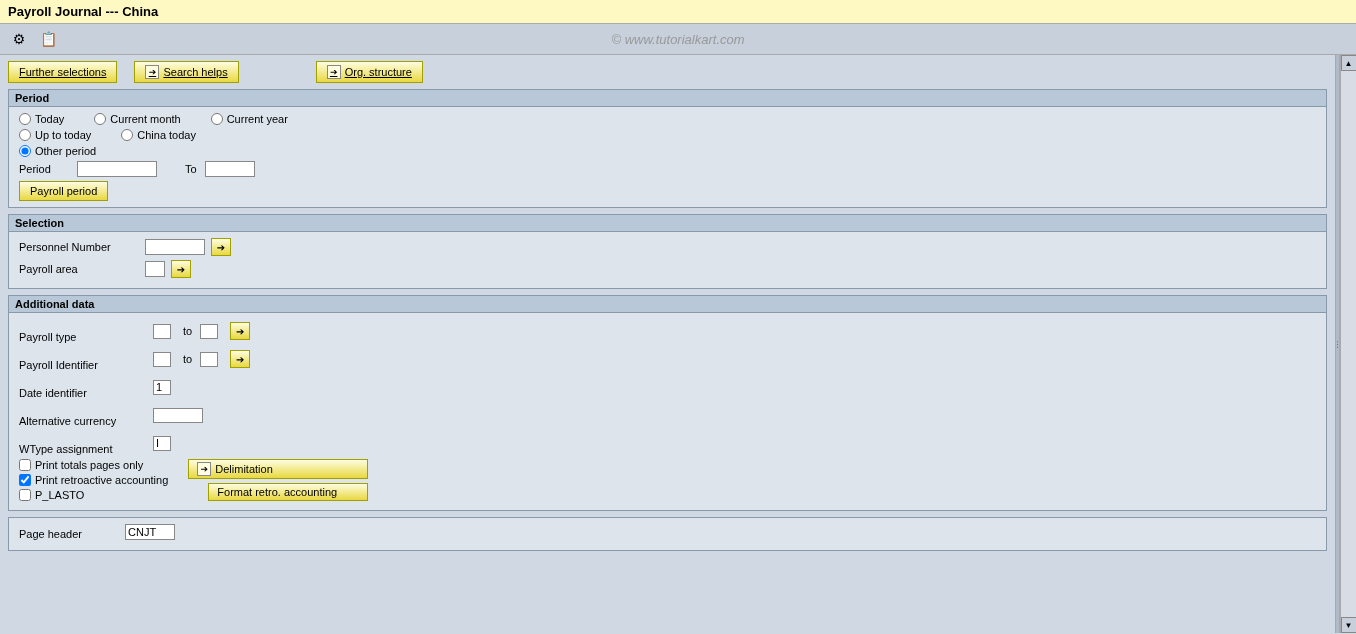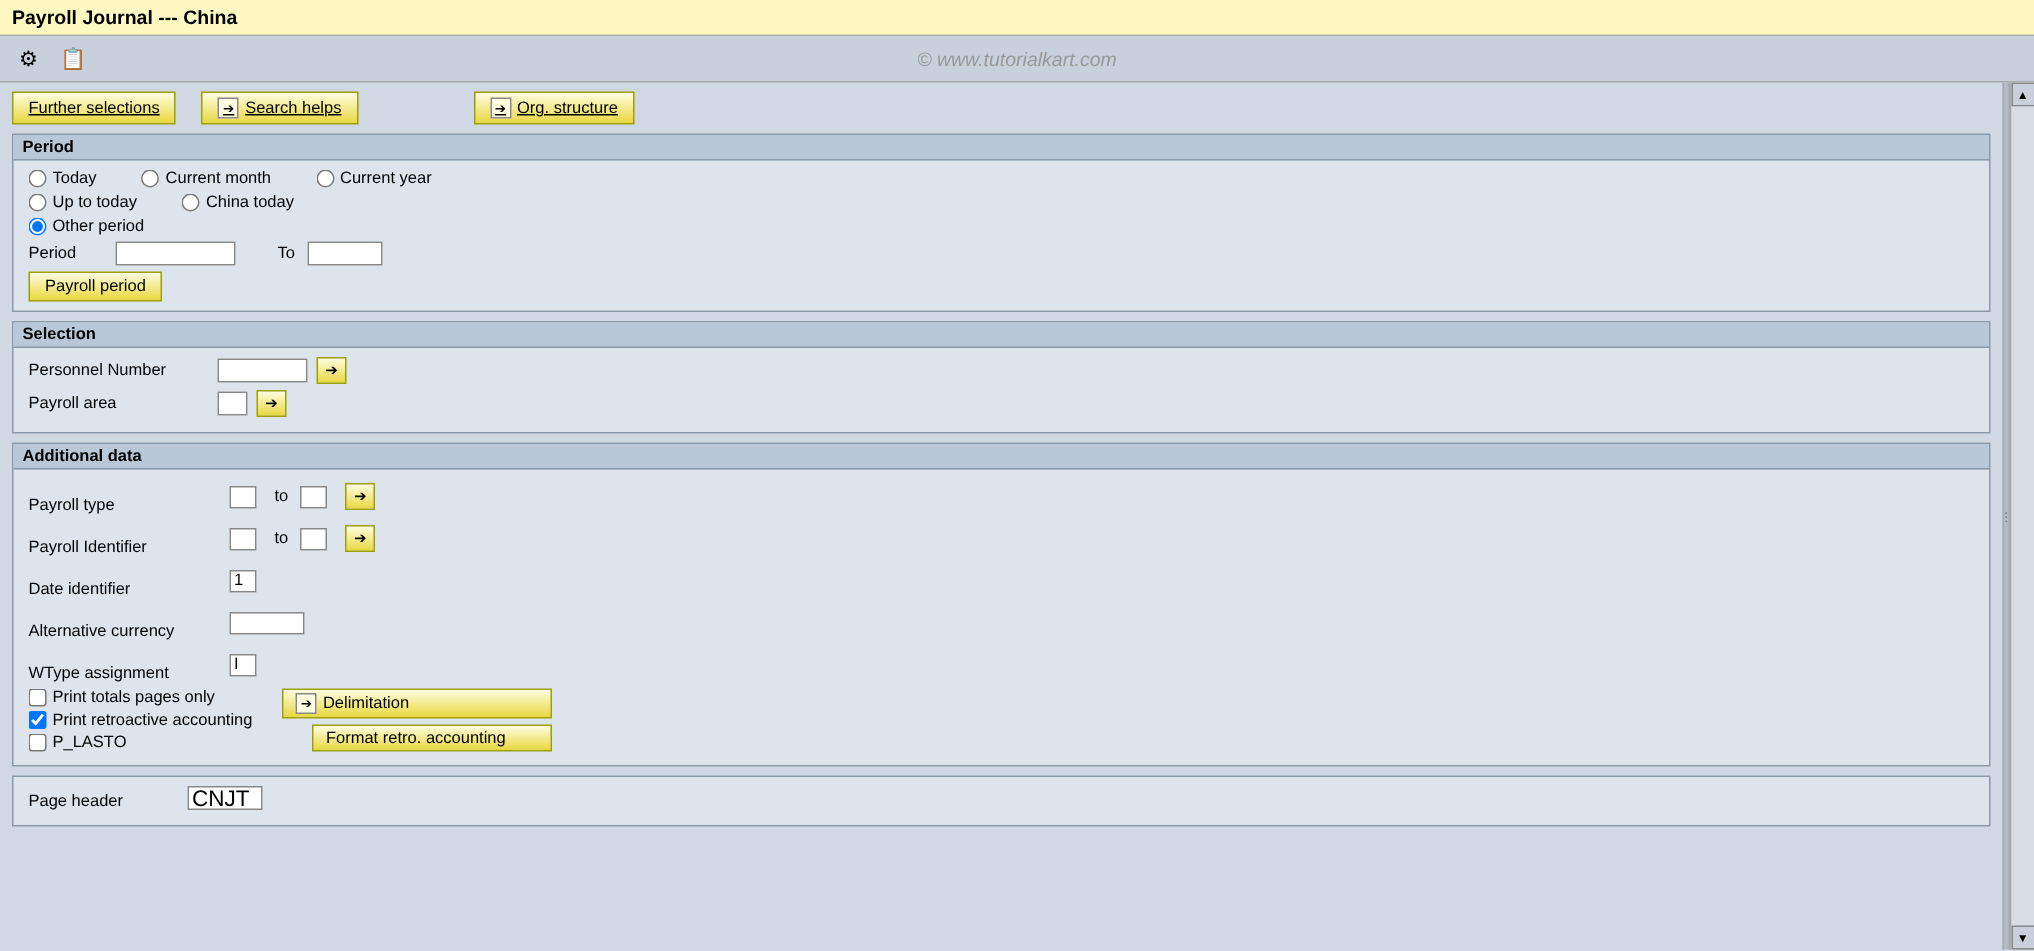--- a/index.html
+++ b/index.html
@@ -276,21 +276,21 @@
       margin-bottom: 4px;
     }
     .pf-label {
       min-width: 100px;
     }
     .pf-input {
       width: 50px;
       height: 16px;
       border: 1px solid #888;
       background: white;
-      font-size: 15px;
+      font-size: 11px;
       padding: 1px 2px;
     }
 
     .split-handle {
       width: 5px;
       background: #b0bac8;
       border-left: 1px solid #aaa;
       border-right: 1px solid #aaa;
       cursor: col-resize;
       display: flex;

